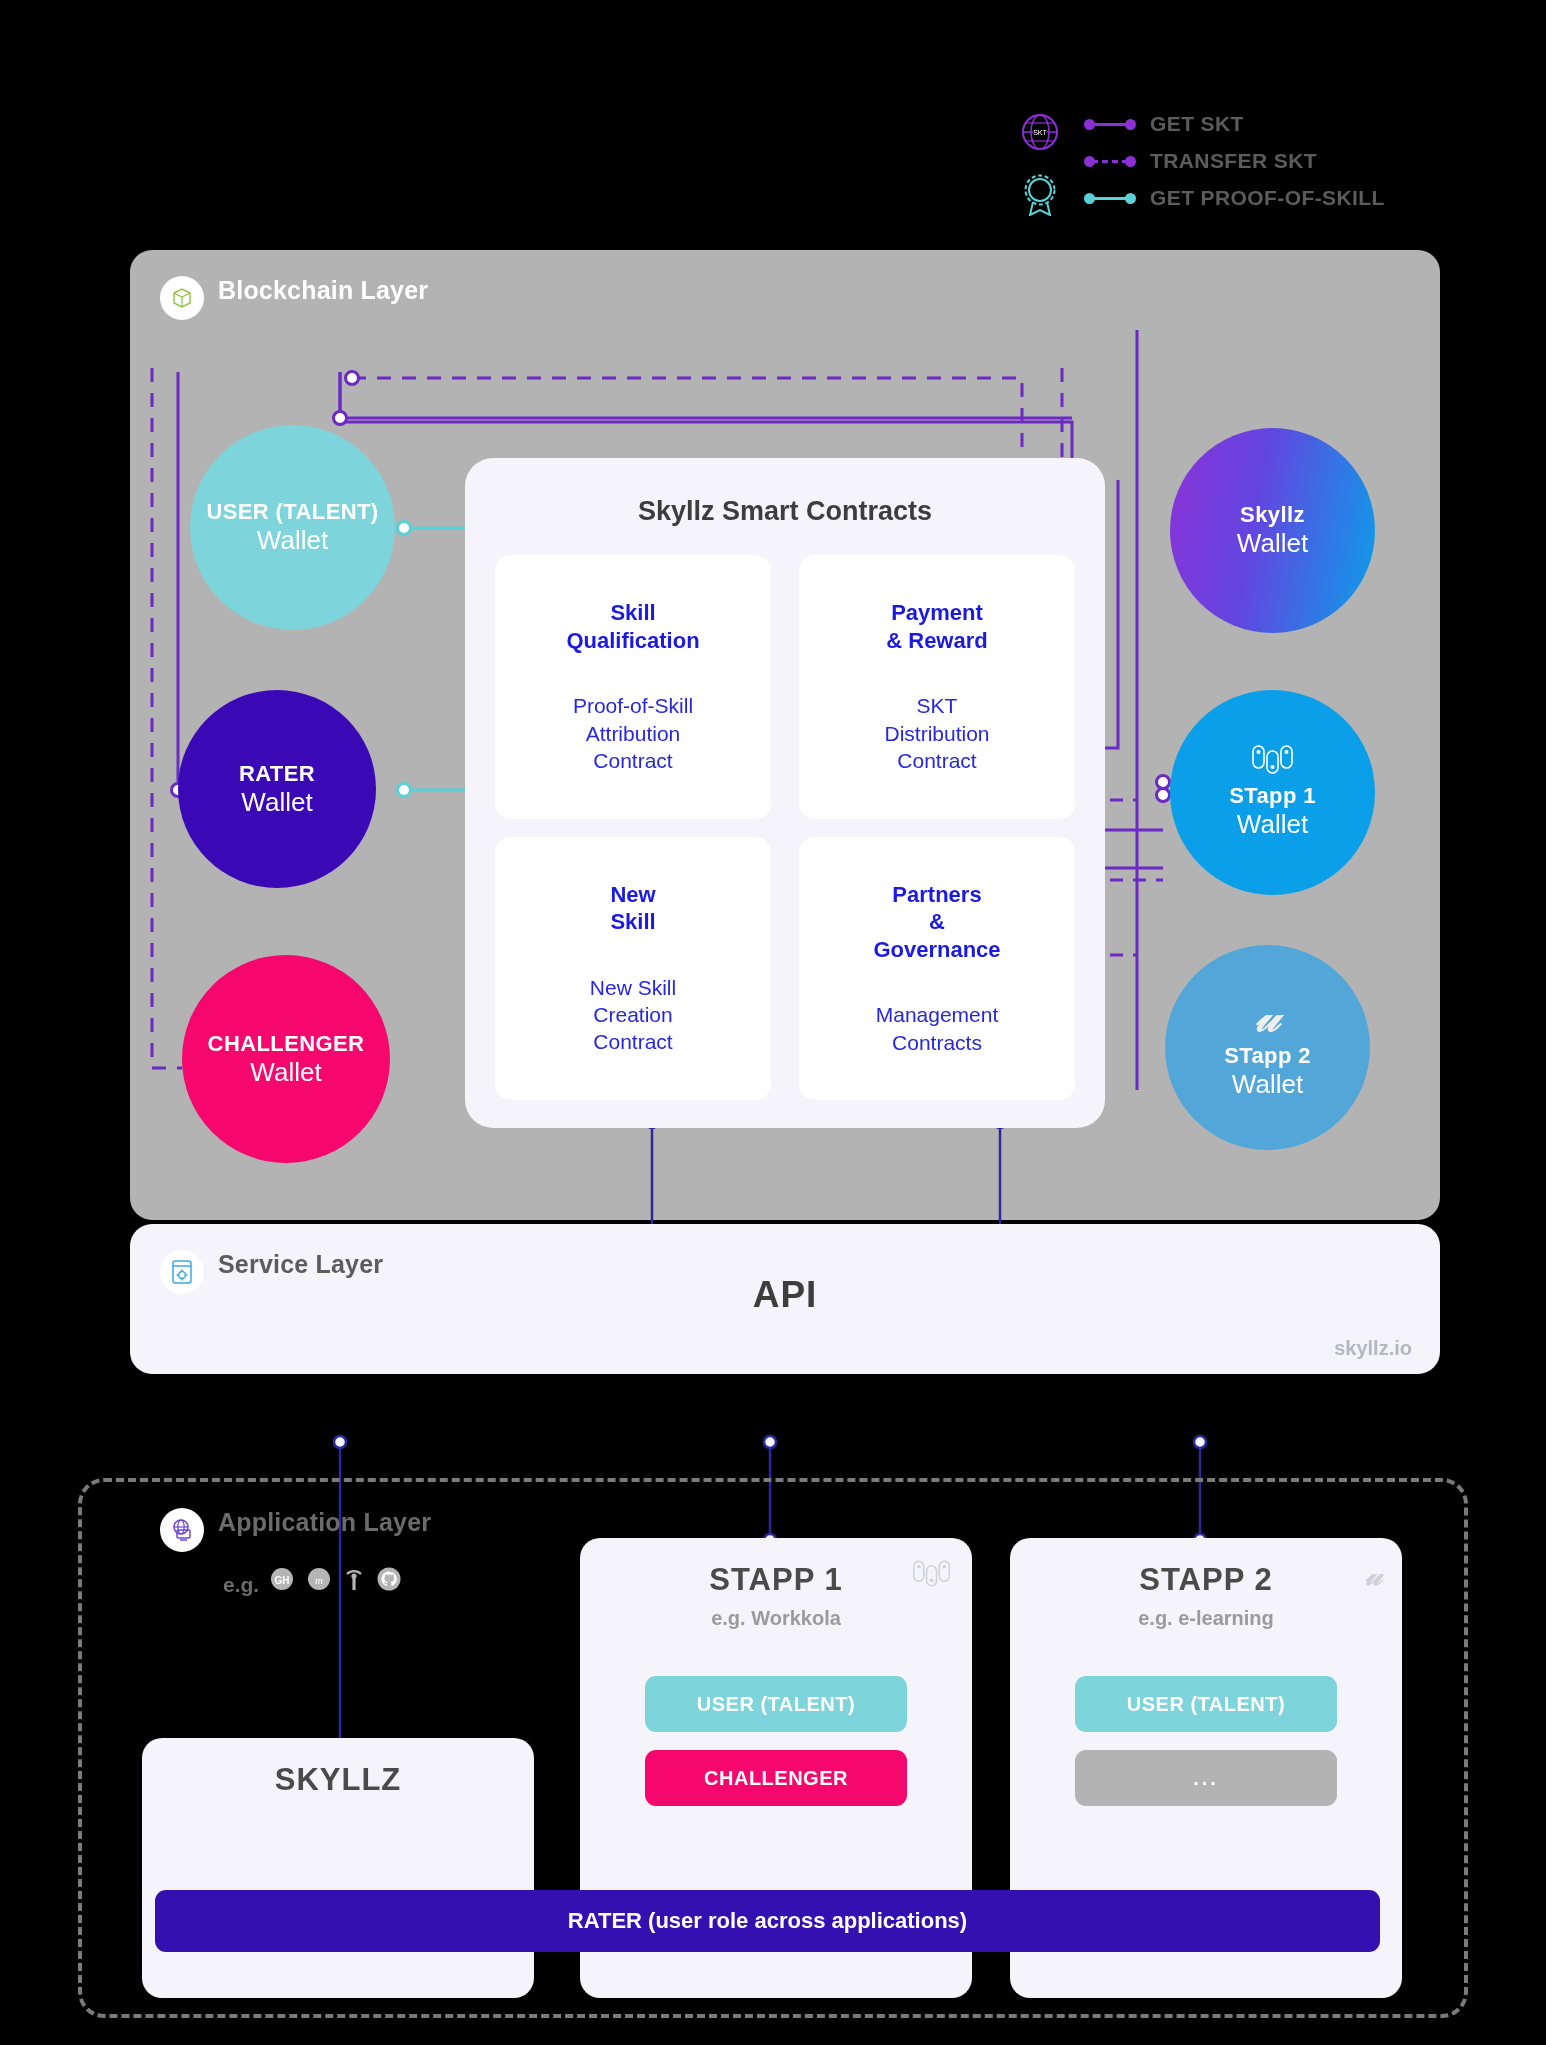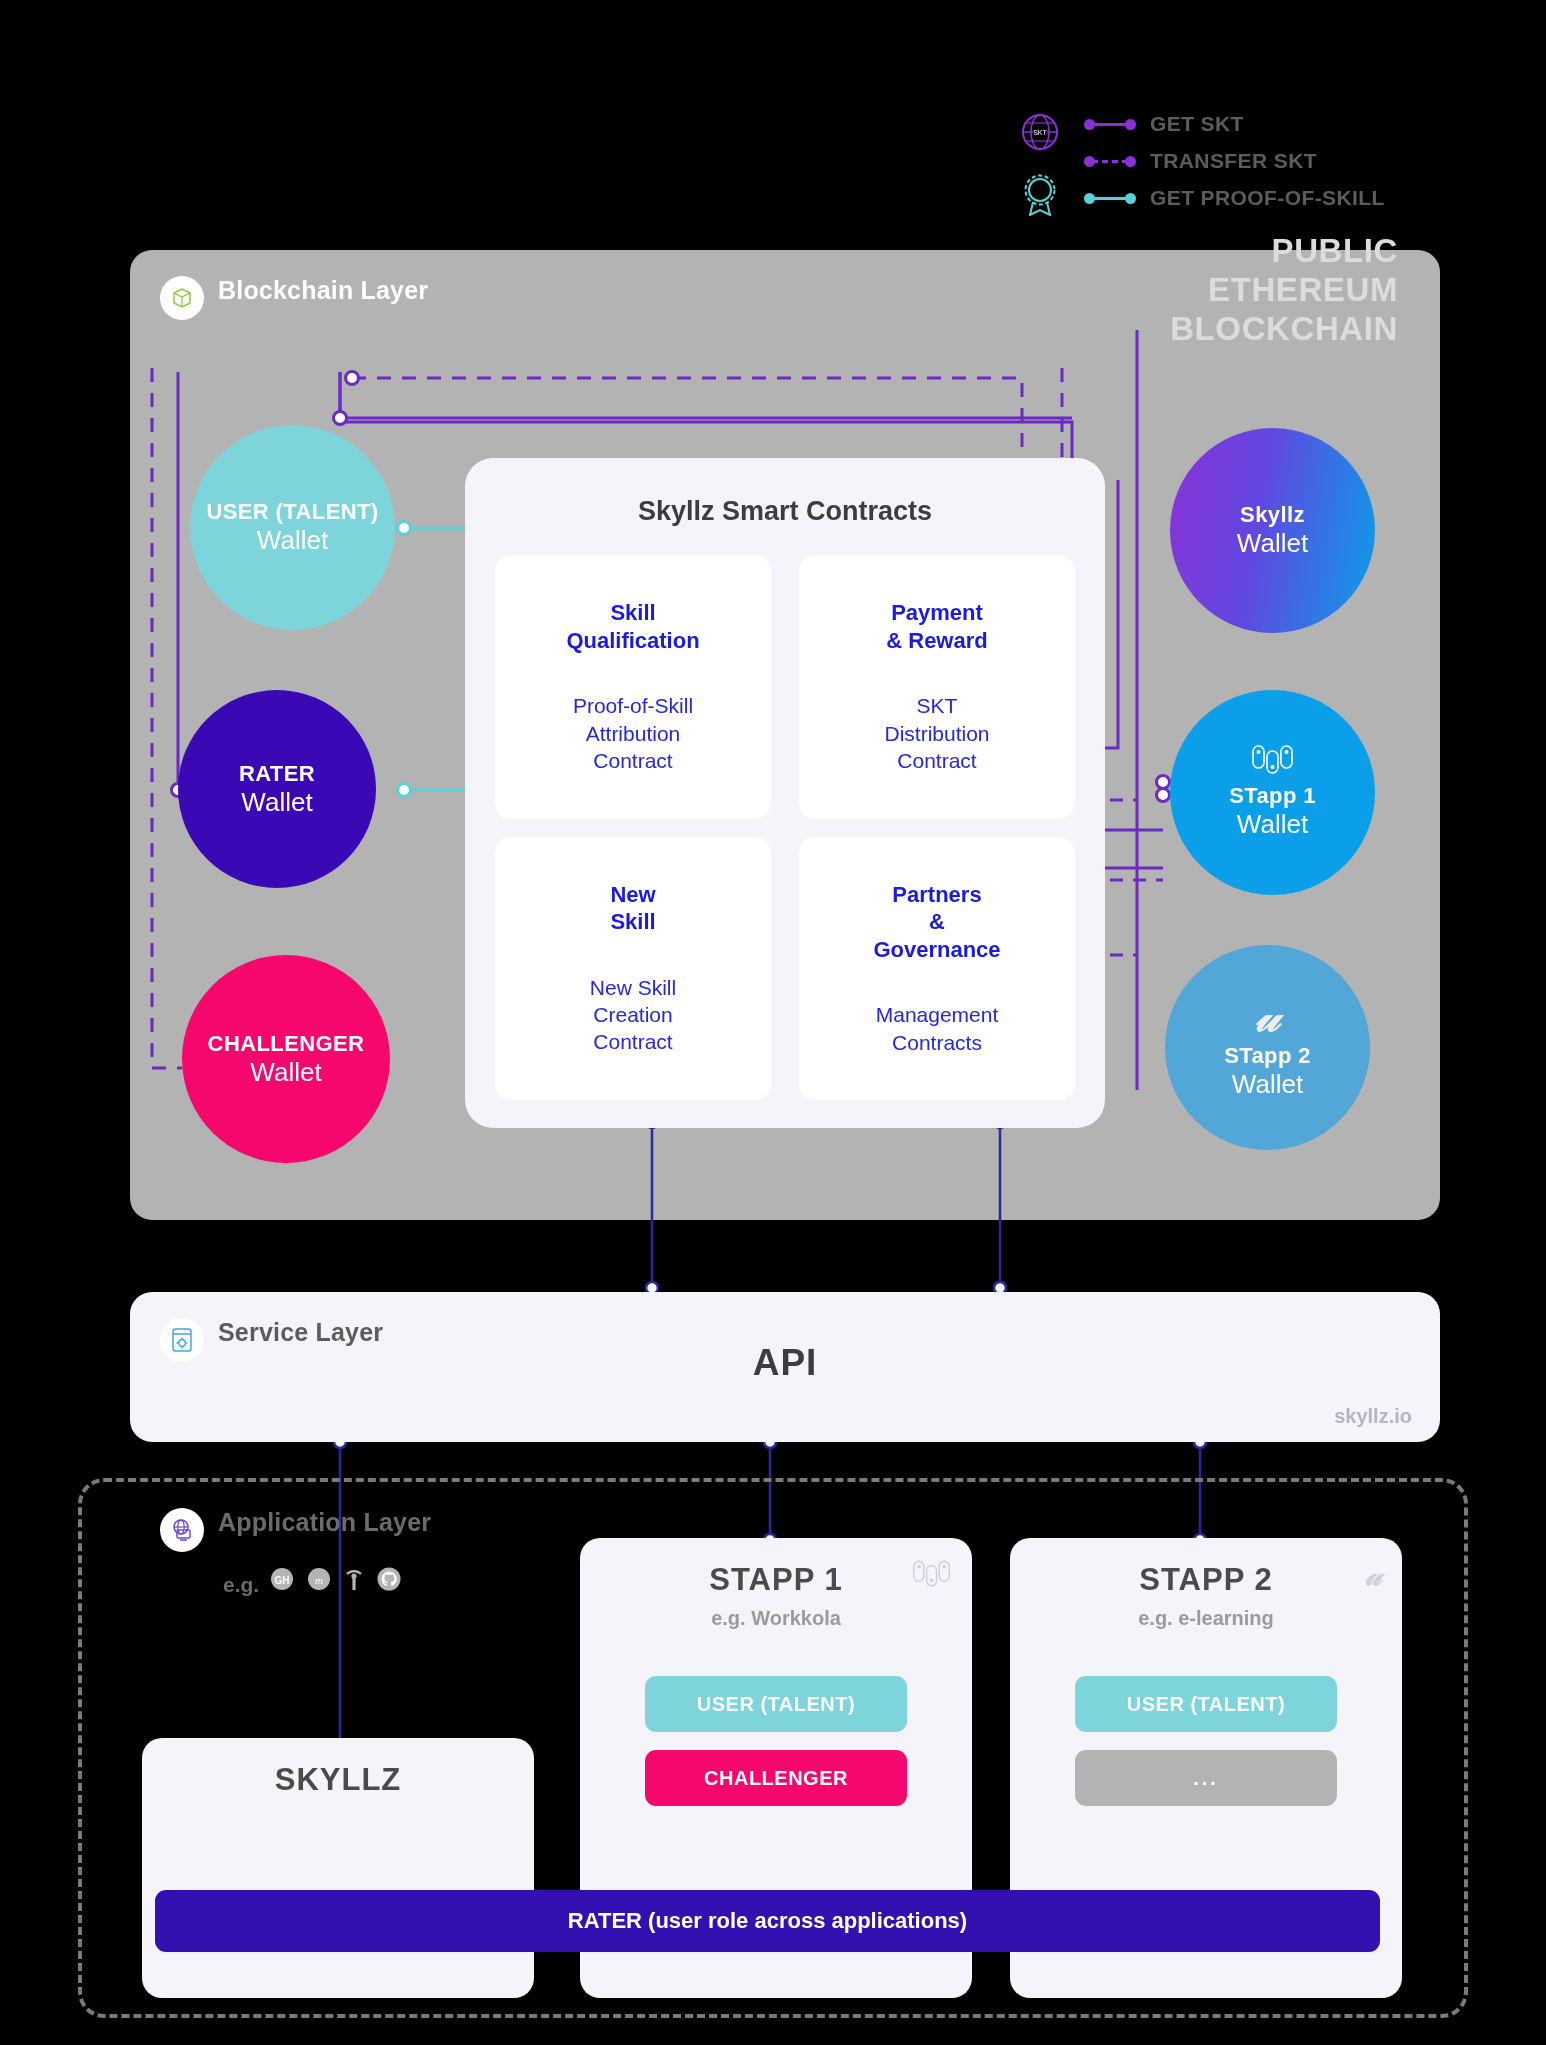--- a/index.html
+++ b/index.html
@@ -76,21 +76,21 @@
     justify-content: center; padding: 14px 8px; text-align: center;
   }
   .sc-card .t { font-size: 22px; font-weight: bold; color: #1a1ae0; line-height: 1.25; }
   .sc-card .d { font-size: 21px; color: #2727e0; line-height: 1.3; margin-top: 38px; }
 
   
   .wires { position: absolute; left: 0; top: 0; width: 1546px; height: 2045px; pointer-events: none; }
 
   
   .service {
-    position: absolute; left: 130px; top: 1292px;
+    position: absolute; left: 130px; top: 1224px;
     width: 1310px; height: 150px;
     background: #f4f4fa; border-radius: 22px;
   }
   .api-text {
     position: absolute; top: 50px; left: 0; right: 0; text-align: center;
     font-size: 37px; font-weight: bold; color: #3d3d3d; letter-spacing: 1px;
   }
   .skyllz-io {
     position: absolute; right: 28px; bottom: 14px;
     font-size: 20px; font-weight: bold; color: #b6b6c2;
@@ -187,25 +187,20 @@
     <div class="layer-head" style="left:30px; top:26px;">
       <span class="layer-badge">
         <svg width="24" height="24" viewBox="0 0 24 24">
           <path d="M4 7 L12 3 L20 7 L20 17 L12 21 L4 17 Z" fill="none" stroke="#8dc63f" stroke-width="1.4"></path>
           <path d="M4 7 L12 11 L20 7 M12 11 L12 21" fill="none" stroke="#8dc63f" stroke-width="1.2"></path>
         </svg>
       </span>
       <span class="layer-title">Blockchain Layer</span>
     </div>
 
-    <div class="pub-eth" style="top:-18px;">
-      <div>PUBLIC</div>
-      <div>ETHEREUM</div>
-      <div>BLOCKCHAIN</div>
-    </div>
   </div>
 
   <svg class="wires">
     <g fill="none" stroke="#6d29c4" stroke-width="3">
 
       <path d="M152 368 L152 1068" stroke-dasharray="14 11"></path>
       <path d="M152 1068 L182 1068" stroke-dasharray="14 11"></path>
 
       <path d="M178 372 L178 790"></path>
       <path d="M178 790 L195 790"></path>

